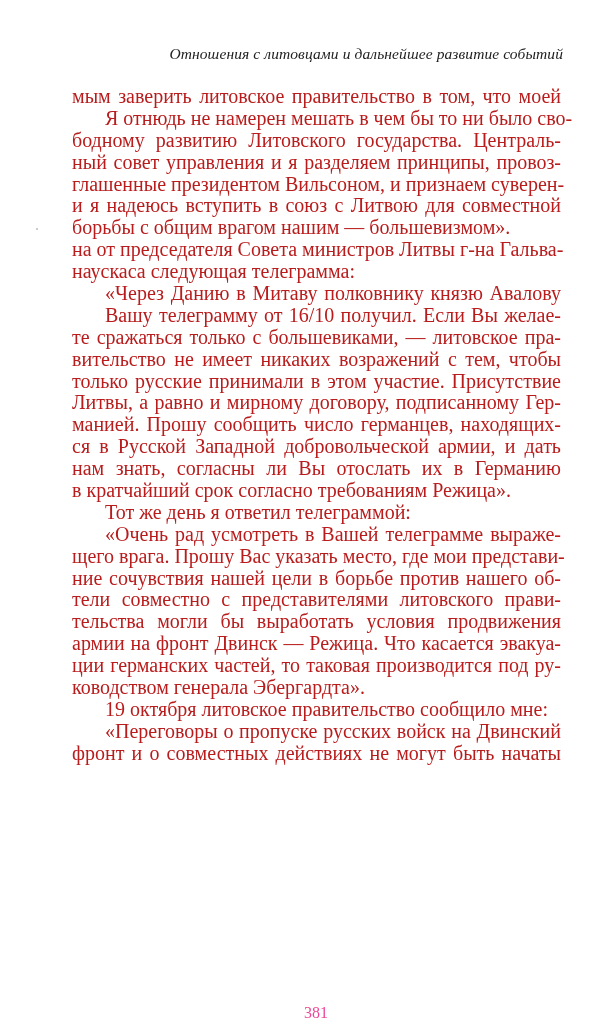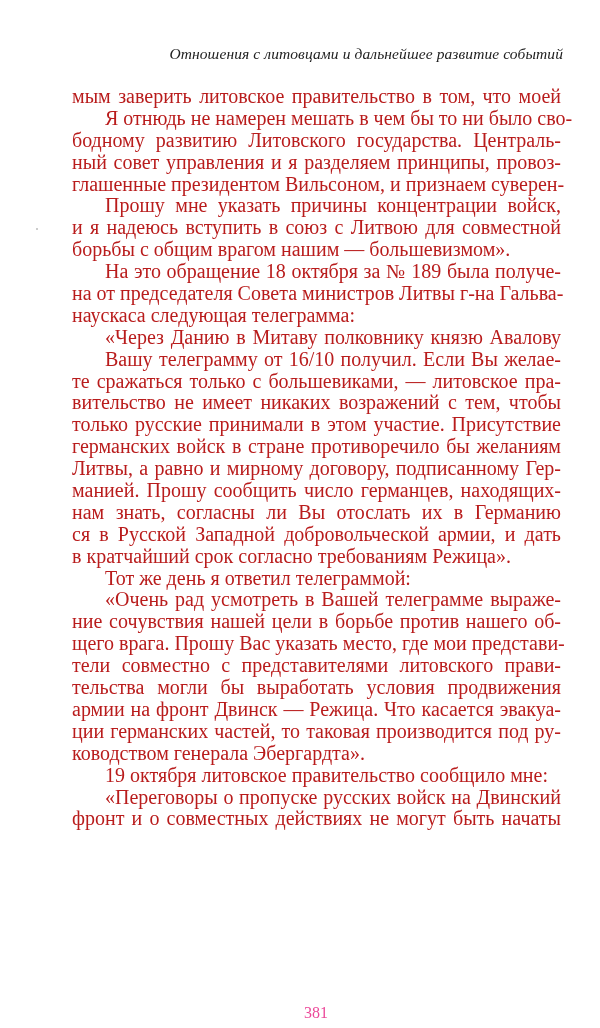--- a/index.html
+++ b/index.html
@@ -34,41 +34,38 @@
 
 <div class="page">
   <div class="running-head">Отношения с литовцами и дальнейшее развитие событий</div>
 
   <div class="body-text" id="body-text">
       <span class="line">мым заверить литовское правительство в том, что моей</span>
       <span class="line indent">Я отнюдь не намерен мешать в чем бы то ни было сво-</span>
       <span class="line">бодному развитию Литовского государства. Централь-</span>
       <span class="line">ный совет управления и я разделяем принципы, провоз-</span>
       <span class="line">глашенные президентом Вильсоном, и признаем суверен-</span>
-      <span class="line indent">Прошу мне указать причины концентрации войск,</span>
       <span class="line">и я надеюсь вступить в союз с Литвою для совместной</span>
       <span class="line last">борьбы с общим врагом нашим — большевизмом».</span>
-      <span class="line indent">На это обращение 18 октября за № 189 была получе-</span>
       <span class="line">на от председателя Совета министров Литвы г-на Гальва-</span>
       <span class="line last">наускаса следующая телеграмма:</span>
       <span class="line indent">«Через Данию в Митаву полковнику князю Авалову</span>
       <span class="line indent">Вашу телеграмму от 16/10 получил. Если Вы желае-</span>
       <span class="line">те сражаться только с большевиками, — литовское пра-</span>
       <span class="line">вительство не имеет никаких возражений с тем, чтобы</span>
       <span class="line">только русские принимали в этом участие. Присутствие</span>
-      <span class="line">германских войск в стране противоречило бы желаниям</span>
       <span class="line">Литвы, а равно и мирному договору, подписанному Гер-</span>
       <span class="line">манией. Прошу сообщить число германцев, находящих-</span>
+      <span class="line">ся в Русской Западной добровольческой армии, и дать</span>
       <span class="line">нам знать, согласны ли Вы отослать их в Германию</span>
-      <span class="line">ся в Русской Западной добровольческой армии, и дать</span>
       <span class="line last">в кратчайший срок согласно требованиям Режица».</span>
       <span class="line indent last">Тот же день я ответил телеграммой:</span>
       <span class="line indent">«Очень рад усмотреть в Вашей телеграмме выраже-</span>
+      <span class="line">щего врага. Прошу Вас указать место, где мои представи-</span>
       <span class="line">ние сочувствия нашей цели в борьбе против нашего об-</span>
-      <span class="line">щего врага. Прошу Вас указать место, где мои представи-</span>
       <span class="line">тели совместно с представителями литовского прави-</span>
       <span class="line">тельства могли бы выработать условия продвижения</span>
       <span class="line">армии на фронт Двинск — Режица. Что касается эвакуа-</span>
       <span class="line">ции германских частей, то таковая производится под ру-</span>
       <span class="line last">ководством генерала Эбергардта».</span>
       <span class="line indent last">19 октября литовское правительство сообщило мне:</span>
       <span class="line indent">«Переговоры о пропуске русских войск на Двинский</span>
       <span class="line">фронт и о совместных действиях не могут быть начаты</span>
     </div>
 

